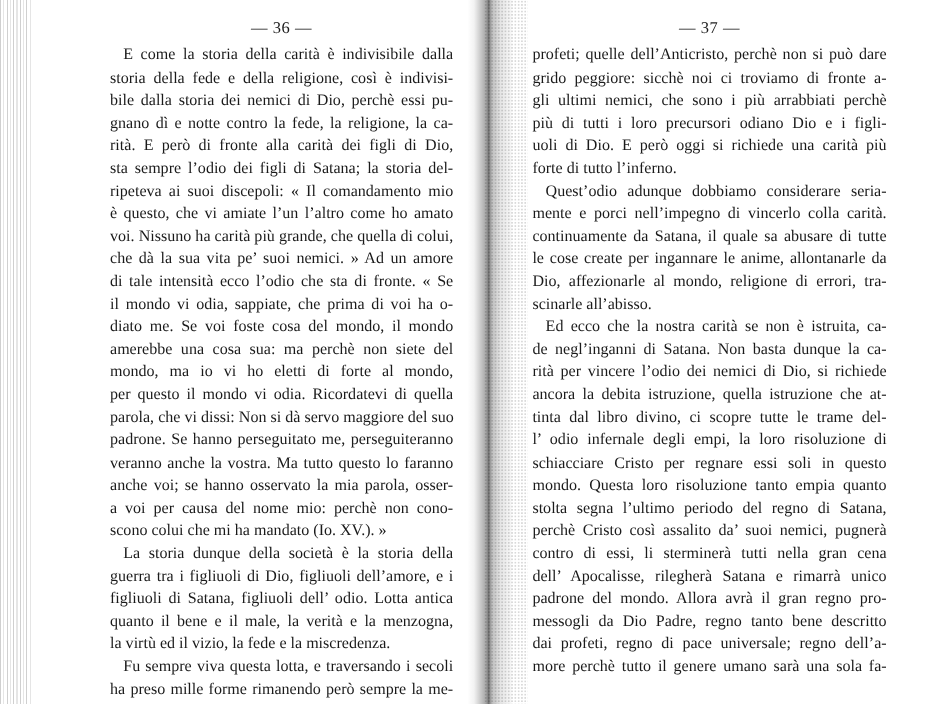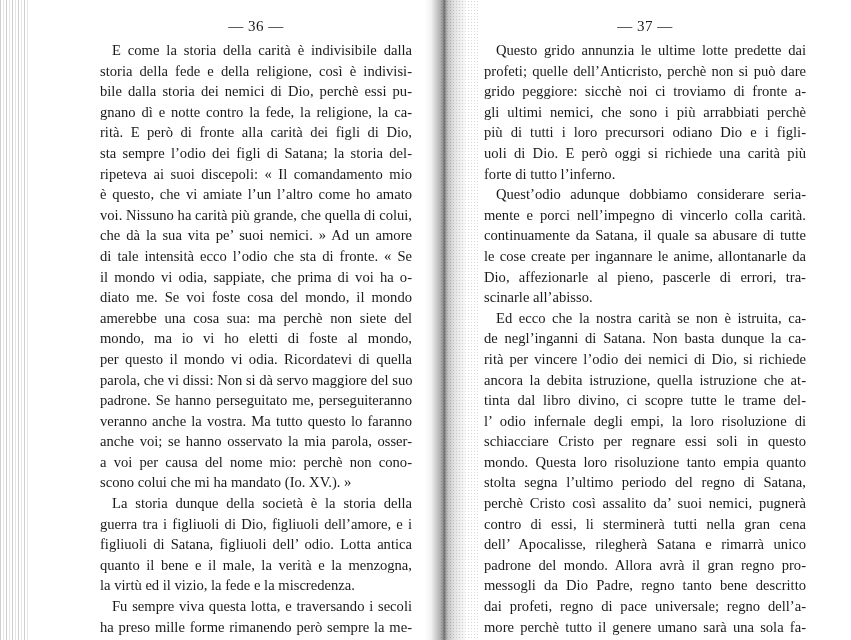--- a/index.html
+++ b/index.html
@@ -67,53 +67,52 @@
         <span class="line">rità. E però di fronte alla carità dei figli di Dio,</span>
         <span class="line">sta sempre l’odio dei figli di Satana; la storia del-</span>
         <span class="line">ripeteva ai suoi discepoli: « Il comandamento mio</span>
         <span class="line">è questo, che vi amiate l’un l’altro come ho amato</span>
         <span class="line">voi. Nissuno ha carità più grande, che quella di colui,</span>
         <span class="line">che dà la sua vita pe’ suoi nemici. » Ad un amore</span>
         <span class="line">di tale intensità ecco l’odio che sta di fronte. « Se</span>
         <span class="line">il mondo vi odia, sappiate, che prima di voi ha o-</span>
         <span class="line">diato me. Se voi foste cosa del mondo, il mondo</span>
         <span class="line">amerebbe una cosa sua: ma perchè non siete del</span>
-        <span class="line">mondo, ma io vi ho eletti di foste al mondo,</span>
+        <span class="line">mondo, ma io vi ho eletti di forte al mondo,</span>
         <span class="line">per questo il mondo vi odia. Ricordatevi di quella</span>
         <span class="line">parola, che vi dissi: Non si dà servo maggiore del suo</span>
         <span class="line">padrone. Se hanno perseguitato me, perseguiteranno</span>
         <span class="line">veranno anche la vostra. Ma tutto questo lo faranno</span>
         <span class="line">anche voi; se hanno osservato la mia parola, osser-</span>
         <span class="line">a voi per causa del nome mio: perchè non cono-</span>
         <span class="line last">scono colui che mi ha mandato (Io. XV.). »</span>
         <span class="line indent">La storia dunque della società è la storia della</span>
         <span class="line">guerra tra i figliuoli di Dio, figliuoli dell’amore, e i</span>
         <span class="line">figliuoli di Satana, figliuoli dell’ odio. Lotta antica</span>
         <span class="line">quanto il bene e il male, la verità e la menzogna,</span>
         <span class="line last">la virtù ed il vizio, la fede e la miscredenza.</span>
         <span class="line indent">Fu sempre viva questa lotta, e traversando i secoli</span>
         <span class="line">ha preso mille forme rimanendo però sempre la me-</span>
       </div>
   </div>
 
   <div class="page page-right">
     <div class="page-number">— 37 —</div>
     <div class="text" id="right-text">
-        <span class="line indent">Questo grido annunzia le ultime lotte predette dai</span>
         <span class="line">profeti; quelle dell’Anticristo, perchè non si può dare</span>
         <span class="line">grido peggiore: sicchè noi ci troviamo di fronte a-</span>
         <span class="line">gli ultimi nemici, che sono i più arrabbiati perchè</span>
         <span class="line">più di tutti i loro precursori odiano Dio e i figli-</span>
         <span class="line">uoli di Dio. E però oggi si richiede una carità più</span>
         <span class="line last">forte di tutto l’inferno.</span>
         <span class="line indent">Quest’odio adunque dobbiamo considerare seria-</span>
         <span class="line">mente e porci nell’impegno di vincerlo colla carità.</span>
         <span class="line">continuamente da Satana, il quale sa abusare di tutte</span>
         <span class="line">le cose create per ingannare le anime, allontanarle da</span>
-        <span class="line">Dio, affezionarle al pieno, pascerle di errori, tra-</span>
+        <span class="line">Dio, affezionarle al mondo, religione di errori, tra-</span>
         <span class="line last">scinarle all’abisso.</span>
         <span class="line indent">Ed ecco che la nostra carità se non è istruita, ca-</span>
         <span class="line">de negl’inganni di Satana. Non basta dunque la ca-</span>
         <span class="line">rità per vincere l’odio dei nemici di Dio, si richiede</span>
         <span class="line">ancora la debita istruzione, quella istruzione che at-</span>
         <span class="line">tinta dal libro divino, ci scopre tutte le trame del-</span>
         <span class="line">l’ odio infernale degli empi, la loro risoluzione di</span>
         <span class="line">schiacciare Cristo per regnare essi soli in questo</span>
         <span class="line">mondo. Questa loro risoluzione tanto empia quanto</span>
         <span class="line">stolta segna l’ultimo periodo del regno di Satana,</span>

